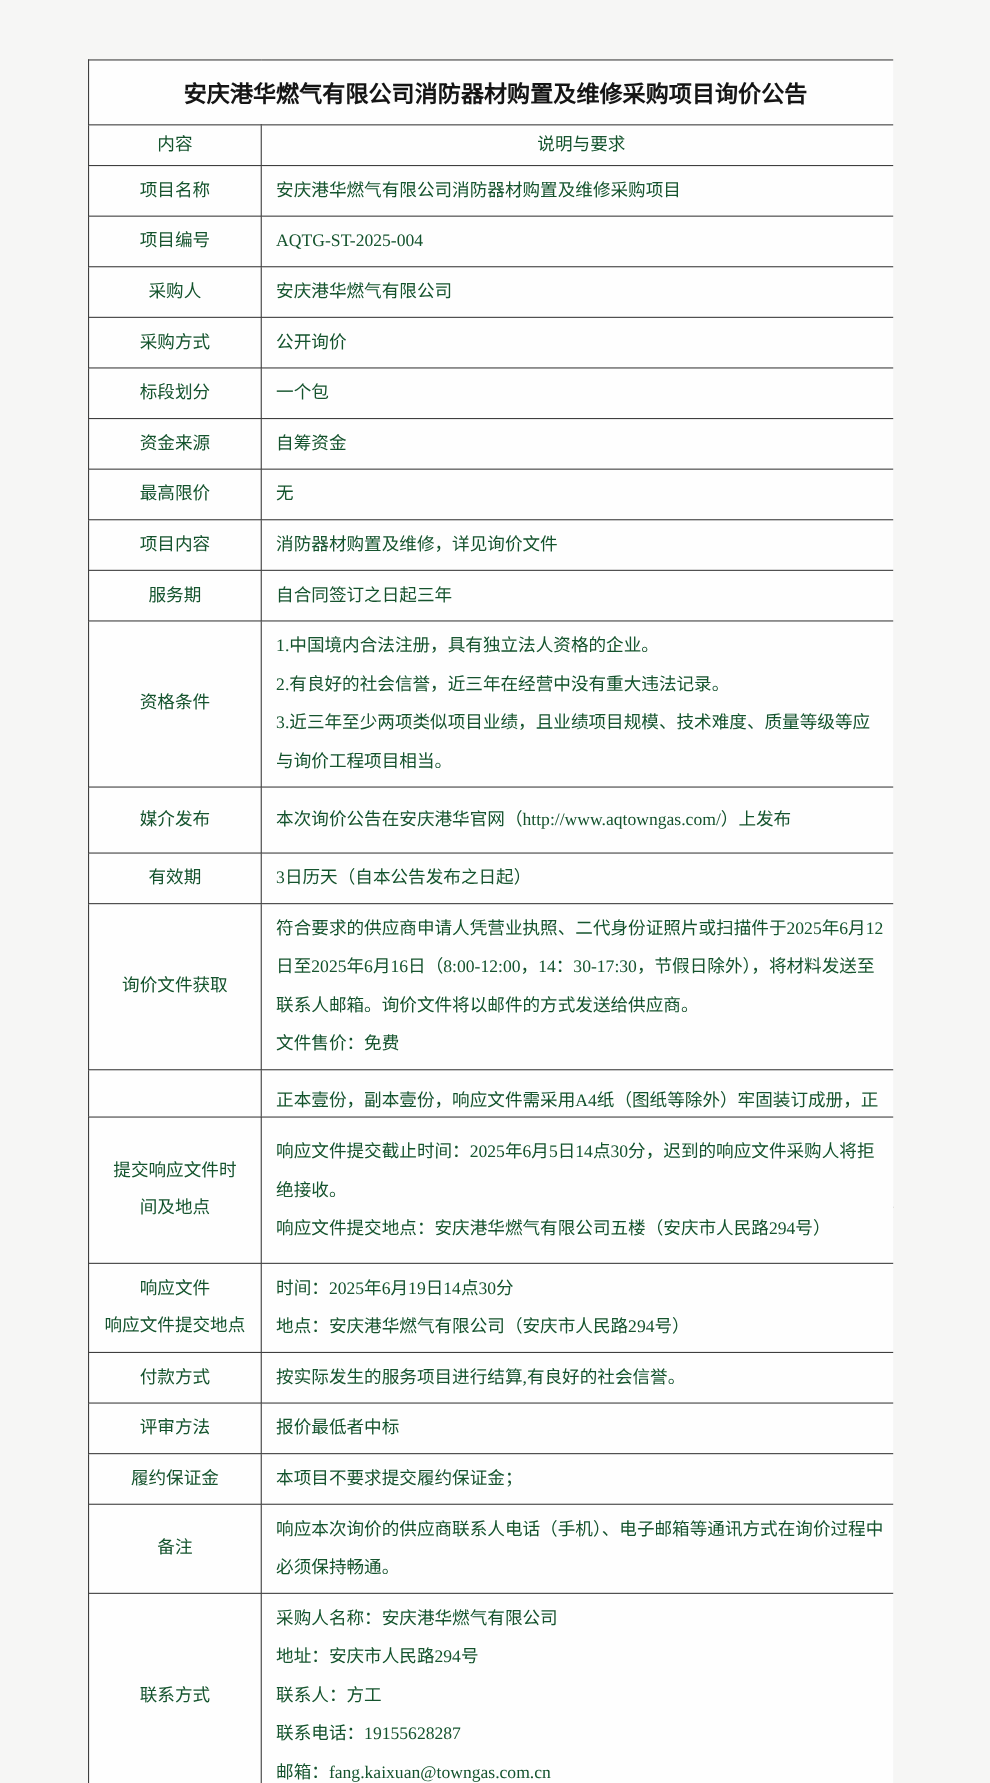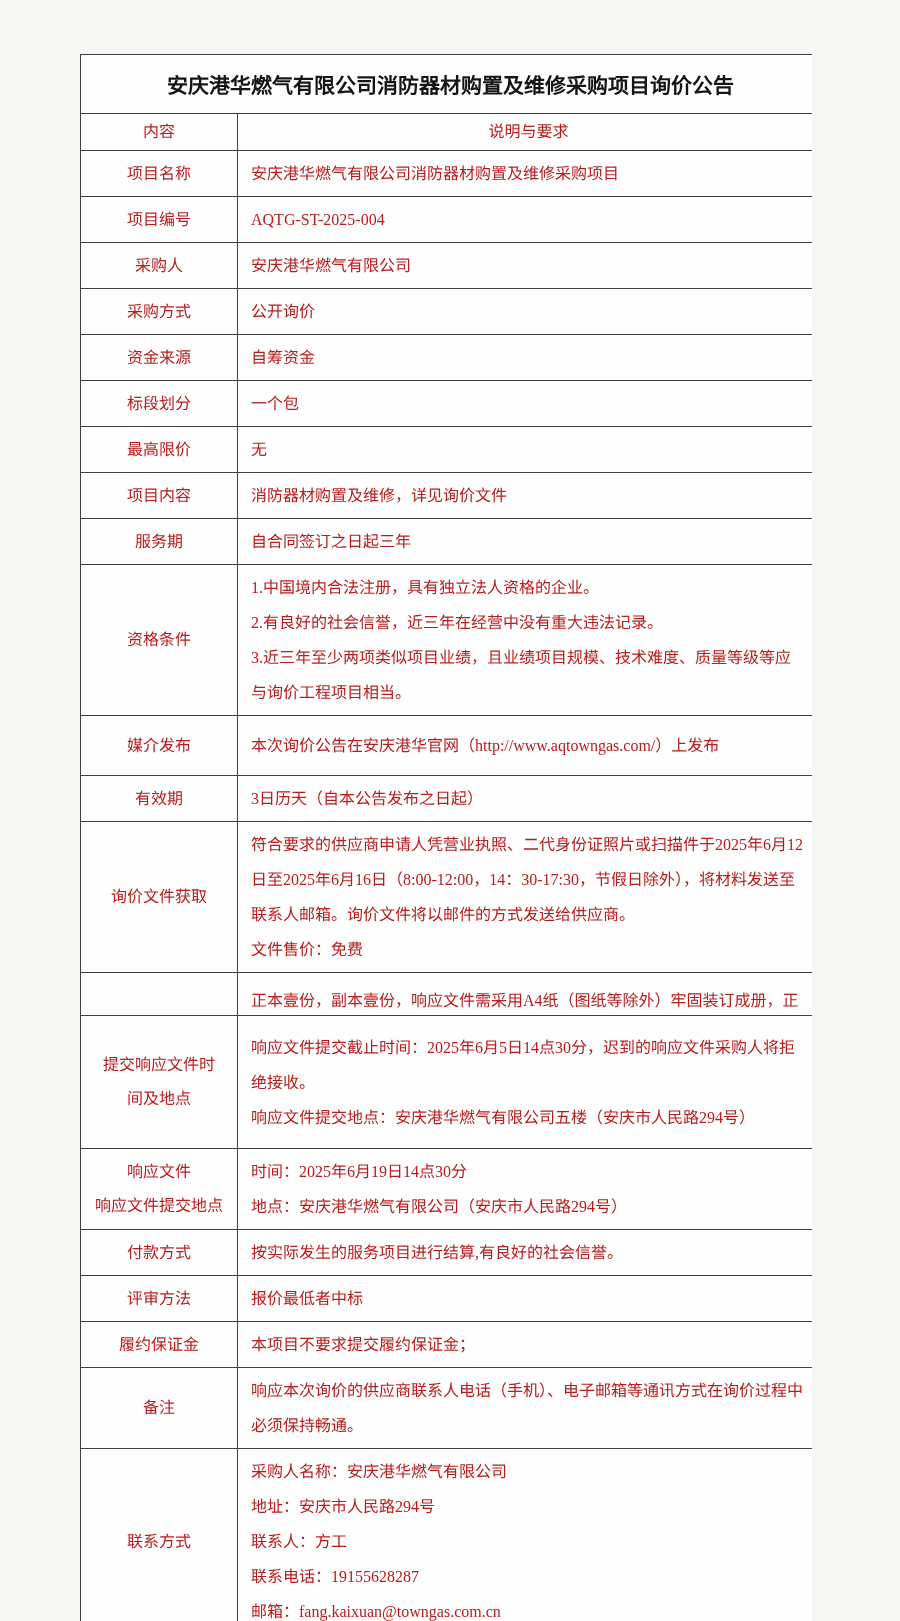--- a/index.html
+++ b/index.html
@@ -16,21 +16,21 @@
     width: 741px;
     border-collapse: collapse;
     background: #fefefe;
     table-layout: fixed;
   }
   #tbl1 { top: 54px; }
   #tbl2 { top: 1015px; }
 
   td {
     border: 1px solid #3f3f3f;
-    color: #b91c1c;
+    color: #14532d;
     font-size: 16px;
     vertical-align: middle;
     word-break: break-all;
   }
   .title-row  { height: 59px; }
   .header-row { height: 37px; }
 
   .title-cell {
     text-align: center; font-weight: bold;
     font-size: 21px; color: #151515;
@@ -94,32 +94,32 @@
         <tr style="height: 36px;">
           <td class="label-cell">
             <span class="tline">采购方式</span>
           </td>
           <td class="value-cell">
             <span class="cline">公开询价</span>
           </td>
         </tr>
         <tr style="height: 36px;">
           <td class="label-cell">
+            <span class="tline">标段划分</span>
+          </td>
+          <td class="value-cell">
+            <span class="cline">一个包</span>
+          </td>
+        </tr>
+        <tr style="height: 36px;">
+          <td class="label-cell">
             <span class="tline">资金来源</span>
           </td>
           <td class="value-cell">
             <span class="cline">自筹资金</span>
-          </td>
-        </tr>
-        <tr style="height: 36px;">
-          <td class="label-cell">
-            <span class="tline">标段划分</span>
-          </td>
-          <td class="value-cell">
-            <span class="cline">一个包</span>
           </td>
         </tr>
         <tr style="height: 36px;">
           <td class="label-cell">
             <span class="tline">最高限价</span>
           </td>
           <td class="value-cell">
             <span class="cline">无</span>
           </td>
         </tr>

